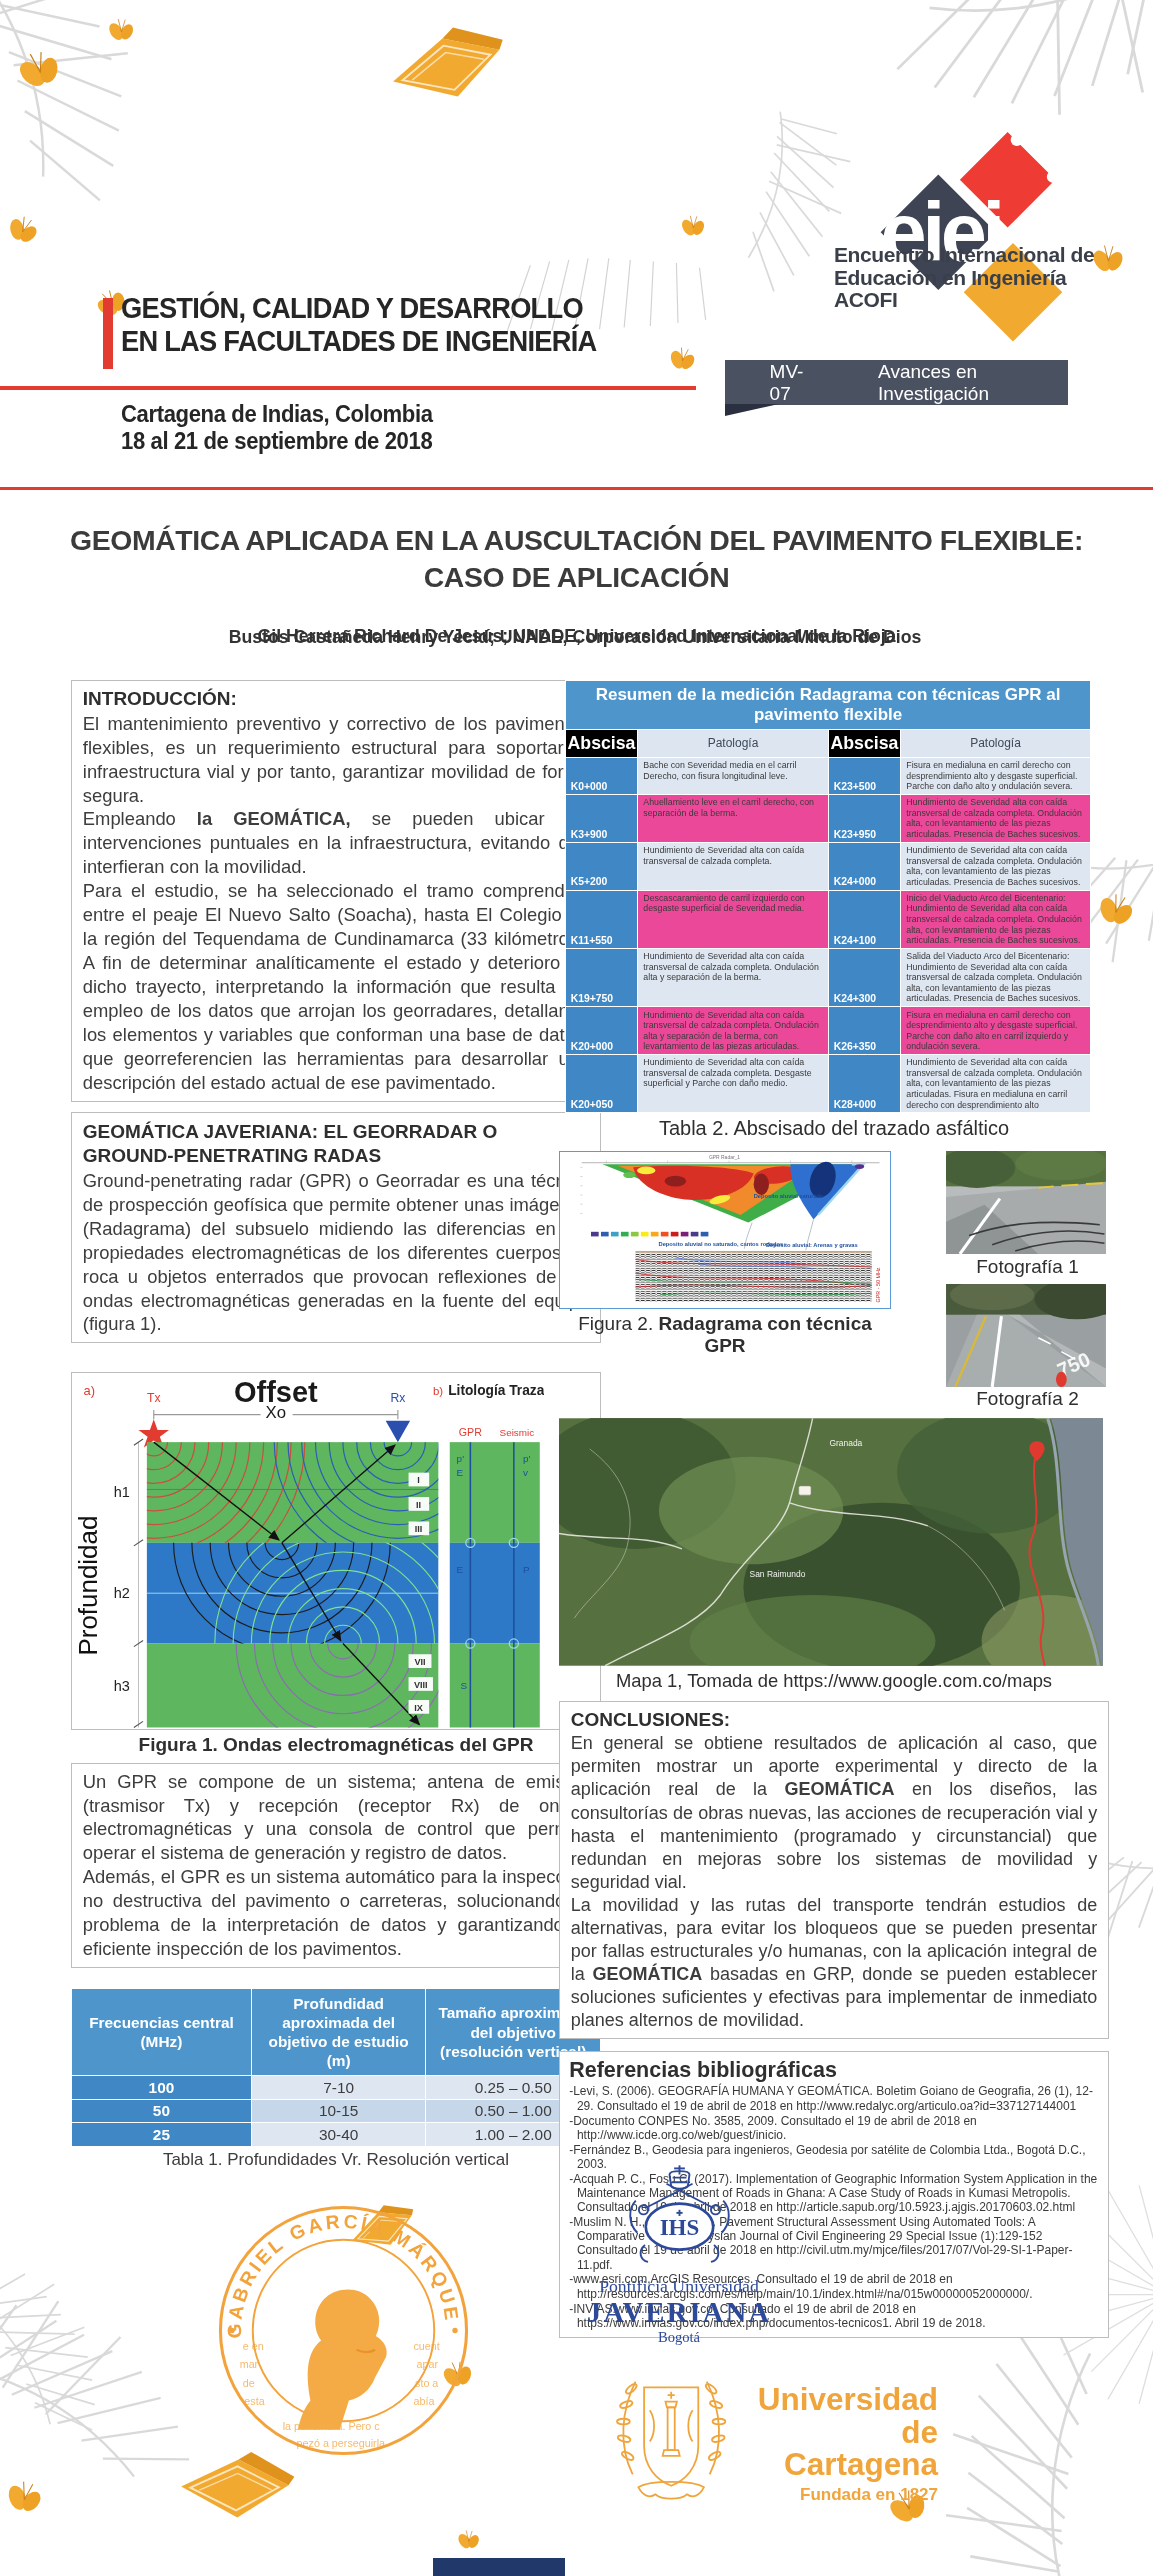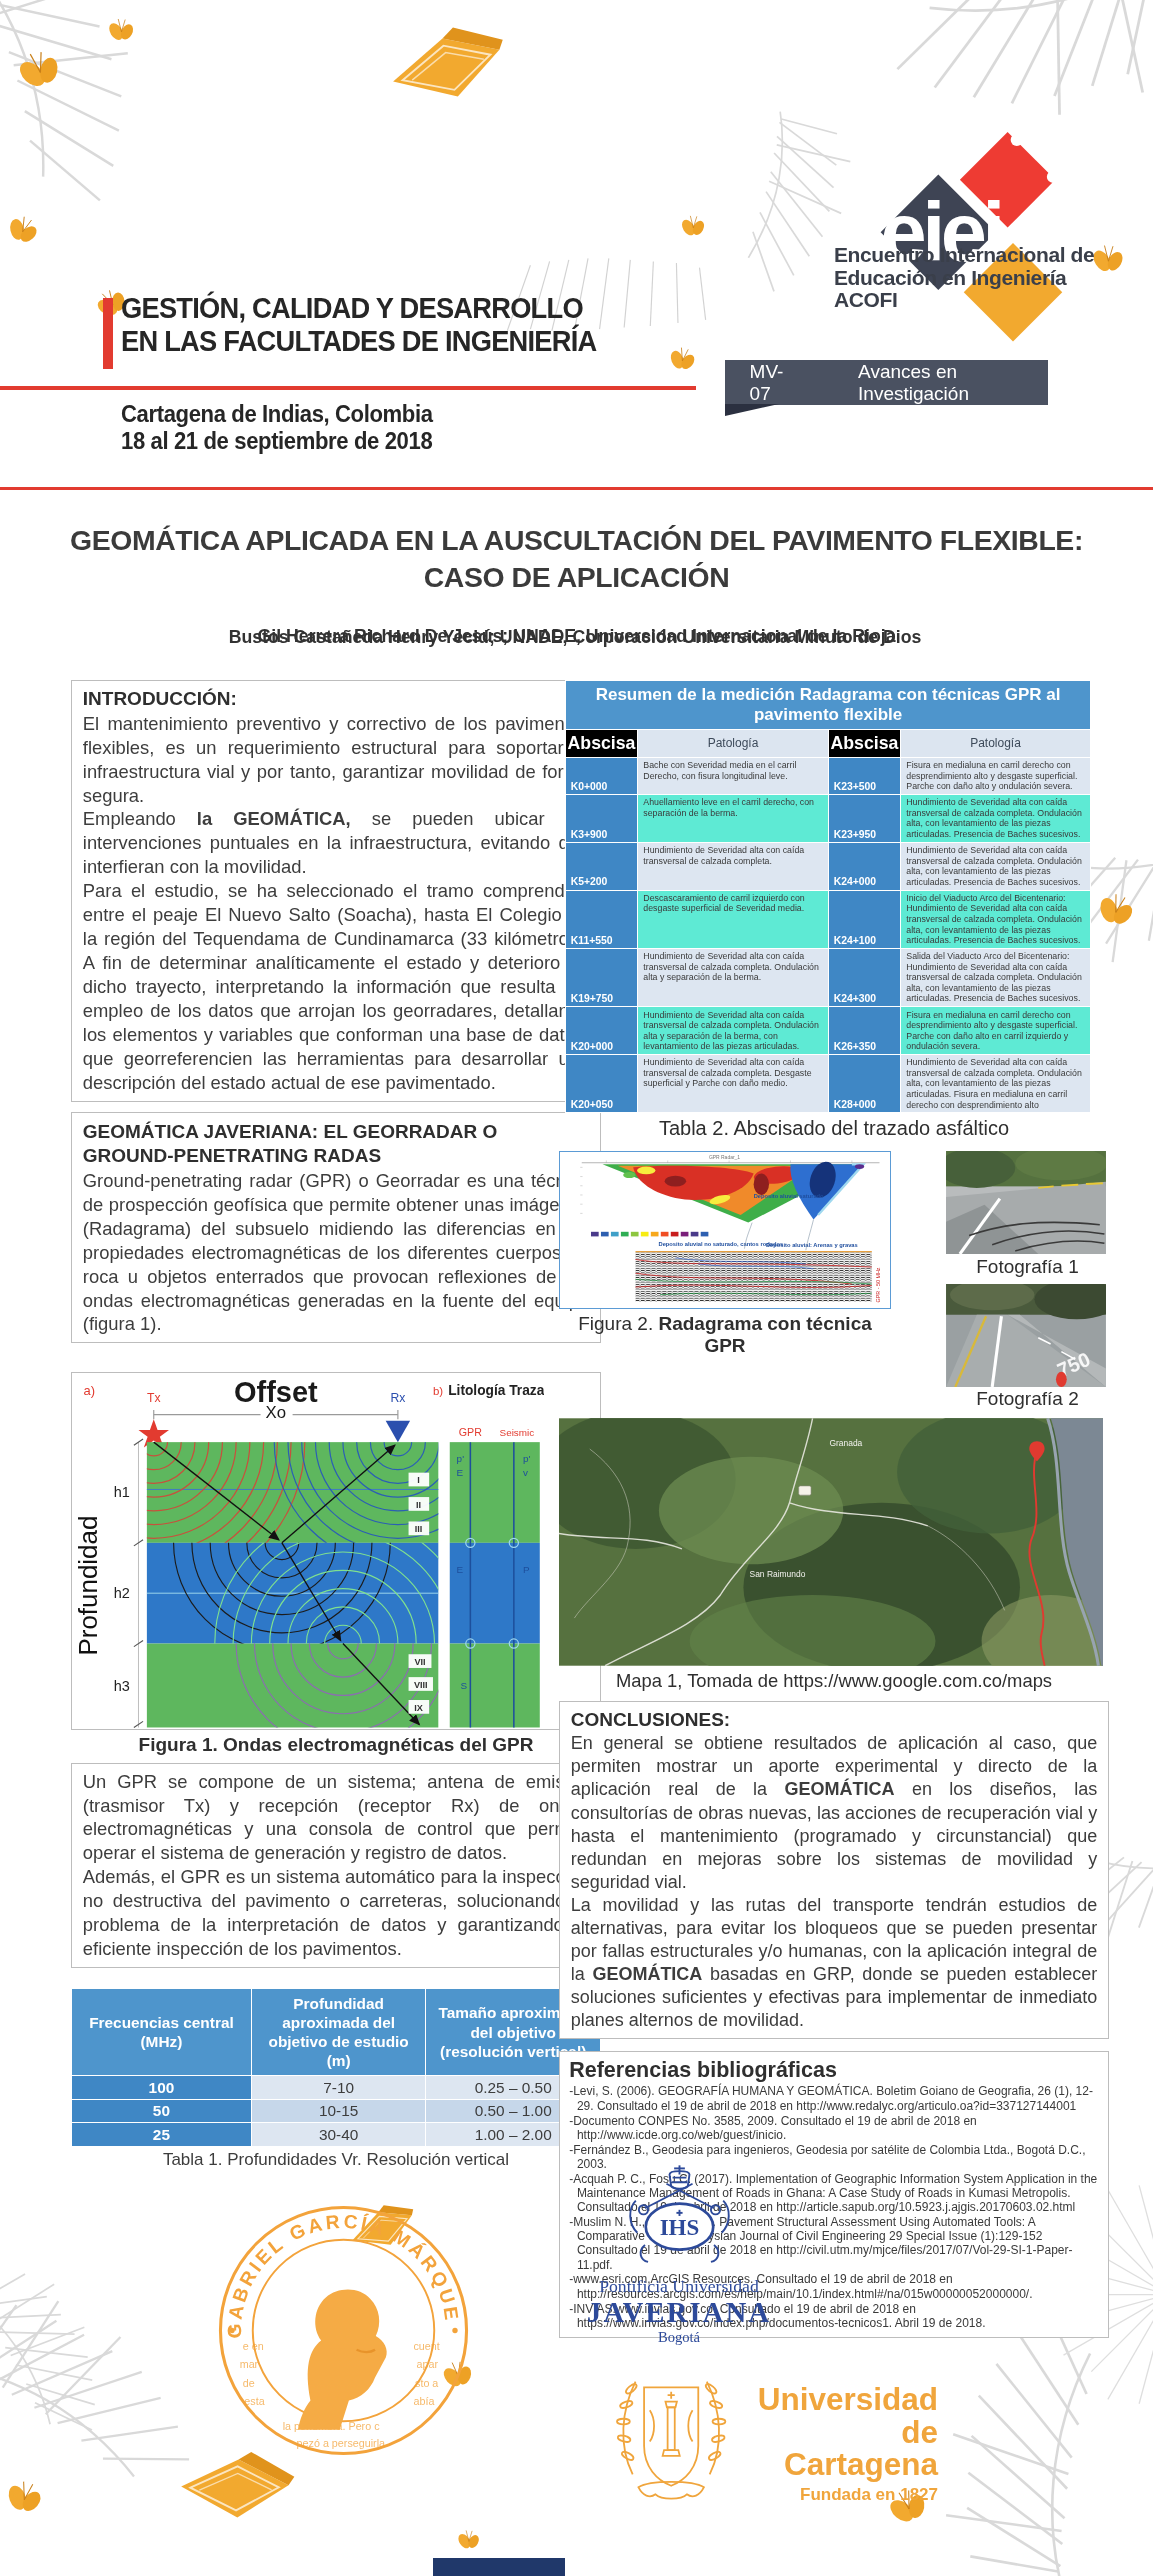--- a/index.html
+++ b/index.html
@@ -7,21 +7,21 @@
         font-family:"Liberation Sans",sans-serif;color:#3d3d3d;}
   .abs{position:absolute;}
   .deco{pointer-events:none;}
   
   .org-name{font-weight:800;font-size:21px;line-height:1.08;color:#3a3f4a;letter-spacing:-0.4px;}
   .conf-title{font-weight:800;font-size:29px;line-height:1.15;color:#262626;letter-spacing:-0.8px;
               transform:scaleX(.94);transform-origin:left top;white-space:nowrap;}
   .conf-sub{font-weight:800;font-size:23px;line-height:1.18;color:#262626;letter-spacing:-0.4px;
             transform:scaleX(.96);transform-origin:left top;white-space:nowrap;}
   .redbar{background:#e23b30;}
-  .ribbon{background:#4a5161;color:#fff;display:flex;align-items:center;font-size:19px;}
+  .ribbon{background:#4a5161;color:#fff;display:flex;align-items:center;font-size:19px;padding-left:20px;}
   .ribbon-fold{width:0;height:0;border-top:12.3px solid #2b3040;border-right:54px solid transparent;}
   
   .main-title{font-size:28.4px;font-weight:700;color:#3b3b3b;text-align:center;letter-spacing:-0.4px;}
   .authors{font-size:17.7px;font-weight:700;color:#333;text-align:center;}
   
   .col{position:absolute;}
   .box{border:1.5px solid #bdbdbd;background:#fff;padding:6.1px 10.8px;box-sizing:border-box;}
   .bodytext{font-size:18.4px;line-height:1.30;text-align:justify;color:#3d3d3d;}
   .bodytext p{margin:0;}
   .sec-head{font-weight:700;font-size:19px;color:#2f2f2f;}
@@ -30,21 +30,21 @@
   .caption .cb{font-weight:700;}
   
   table{border-collapse:collapse;width:100%;}
   .t1 th,.t1 td,.t2 th,.t2 td{border:1.5px solid #ffffff;box-sizing:border-box;}
   .t2-title{background:#4e95cc;color:#fff;font-weight:700;font-size:17px;text-align:center;padding:3.8px 3.1px;}
   .t2 .hk{background:#000000;color:#fff;font-weight:700;font-size:17.7px;text-align:center;padding:3.1px 1.5px;}
   .t2 .hp{background:#dce5f0;color:#3d4a5a;font-weight:400;font-size:12px;text-align:center;padding:3.1px 1.5px;}
   .t2 .t2-k{background:#3f87c5;color:#fff;font-weight:700;font-size:10.4px;text-align:left;padding:2.3px 4.6px;vertical-align:bottom;width:11%;}
   .t2 .t2-p{font-size:8.8px;line-height:1.2;color:#3a3a3a;padding:2.3px 5.4px;vertical-align:top;width:39%;}
   .t2 tr.rA .t2-p{background:#dde6f1;}
-  .t2 tr.rB .t2-p{background:#5eead4;}
+  .t2 tr.rB .t2-p{background:#ec4899;}
   .t1 th{background:#4e95cc;color:#fff;font-weight:700;font-size:15.4px;text-align:center;padding:4.6px 6.1px;line-height:1.25;}
   .t1 .t1-k{background:#3f87c5;color:#fff;font-weight:700;font-size:15.4px;text-align:center;padding:2.3px;}
   .t1 td{font-size:15.4px;text-align:center;color:#3d3d3d;padding:2.3px;}
   .t1 tr.rA td.t1-v{background:#dde6f1;}
   .t1 tr.rB td.t1-v{background:#c6d7ea;}
   .smallcap{font-size:17px;color:#3d3d3d;text-align:center;margin-top:3.1px;}
   
   .figrow{display:flex;gap:12.3px;margin-top:10.8px;}
   .fig2box{border:1.5px solid #5b9bd5;width:332px;height:158px;box-sizing:border-box;background:#fff;}
   .photo{width:160px;height:103px;display:block;}

